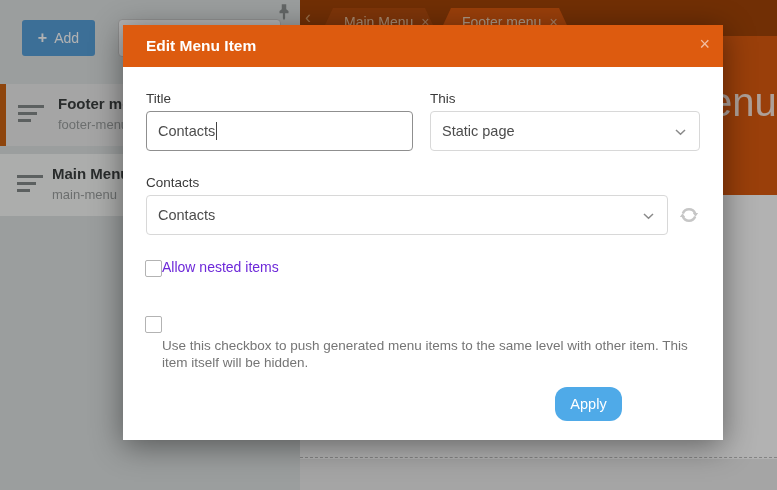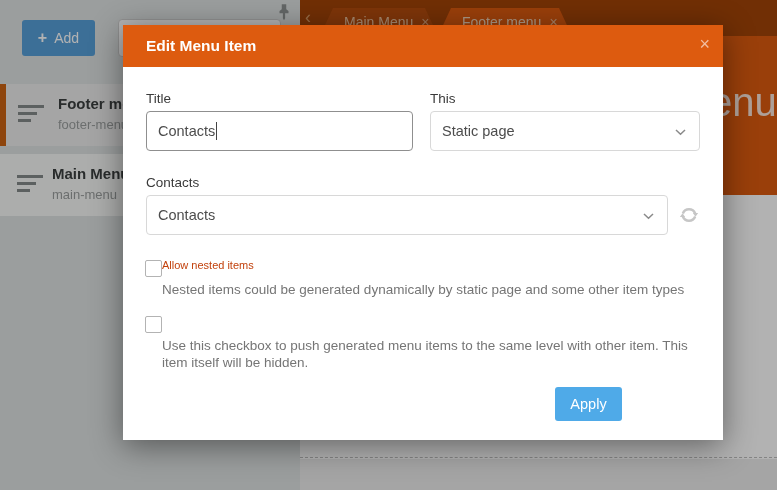--- a/index.html
+++ b/index.html
@@ -54,24 +54,24 @@
   .fld-label{position:absolute;font-size:13.5px;color:#3a3a3a;text-align:right;}
   .inputbox{position:absolute;height:40px;box-sizing:border-box;border:1px solid #d8d8d8;border-radius:4px;
             background:#fff;display:flex;align-items:center;padding-left:11px;font-size:14.5px;color:#4c4c4c;cursor:text;}
   .inputbox.focused{border-color:#8f8f8f;}
   .caret{display:inline-block;width:0;border-left:1px solid #444;height:18px;margin-left:1px;animation:none;}
   .selectbox{cursor:pointer;}
   .sel-chev{position:absolute;right:13px;top:17px;}
   .refresh-btn{position:absolute;left:555px;top:179px;width:22px;height:22px;cursor:pointer;}
 
   .cb-box{position:absolute;width:17px;height:17px;box-sizing:border-box;border:1px solid #b3b3b3;border-radius:2px;background:#fff;cursor:pointer;}
-  .cb-label{position:absolute;font-size:11px;color:#c2410c;}
+  .cb-label{position:absolute;font-size:14px;color:#6d28d9;}
   .cb-help{position:absolute;font-size:13.5px;color:#757575;line-height:17px;width:548px;}
 
-  .btn{position:absolute;height:34px;border-radius:3px;display:flex;align-items:center;justify-content:center;
+  .btn{position:absolute;height:34px;border-radius:12px;display:flex;align-items:center;justify-content:center;
        font-size:14.5px;cursor:pointer;}
   .btn-apply{left:432px;top:362px;width:67px;background:#4faae8;color:#fff;}
   .btn-cancel{left:509px;top:362px;width:71px;background:#e7e7e7;color:#4a4a4a;}
 </style>
 </head>
 <body>
 
 <div class="page">
 
   <div class="abs sidebar">
@@ -189,21 +189,20 @@
       <g fill="none" stroke="#c6c6c6" stroke-width="2.2">
         <path d="M4.4 8.6 A6 6 0 0 1 15.6 8.6"></path>
         <path d="M15.6 11.4 A6 6 0 0 1 4.4 11.4"></path>
       </g>
       <polygon points="13.5,8.2 18.3,8.2 15.9,11.6" fill="#c6c6c6"></polygon>
       <polygon points="1.7,11.8 6.5,11.8 4.1,8.4" fill="#c6c6c6"></polygon>
     </svg>
 
     <div class="cb-box" style="left:22px;top:235px"></div>
     <span class="cb-label" style="left:39px;top:234px">Allow nested items</span>
-    <div class="cb-help" style="left:39px;top:256px">Nested items could be generated dynamically by static page and some other item types</div>
 
     <div class="cb-box" style="left:22px;top:291px"></div>
     <div class="cb-help" style="left:39px;top:312px">Use this checkbox to push generated menu items to the same level with other item. This item itself will be hidden.</div>
 
     <div class="btn btn-apply">Apply</div>
   </div>
 
 </div>
 
 </body></html>

